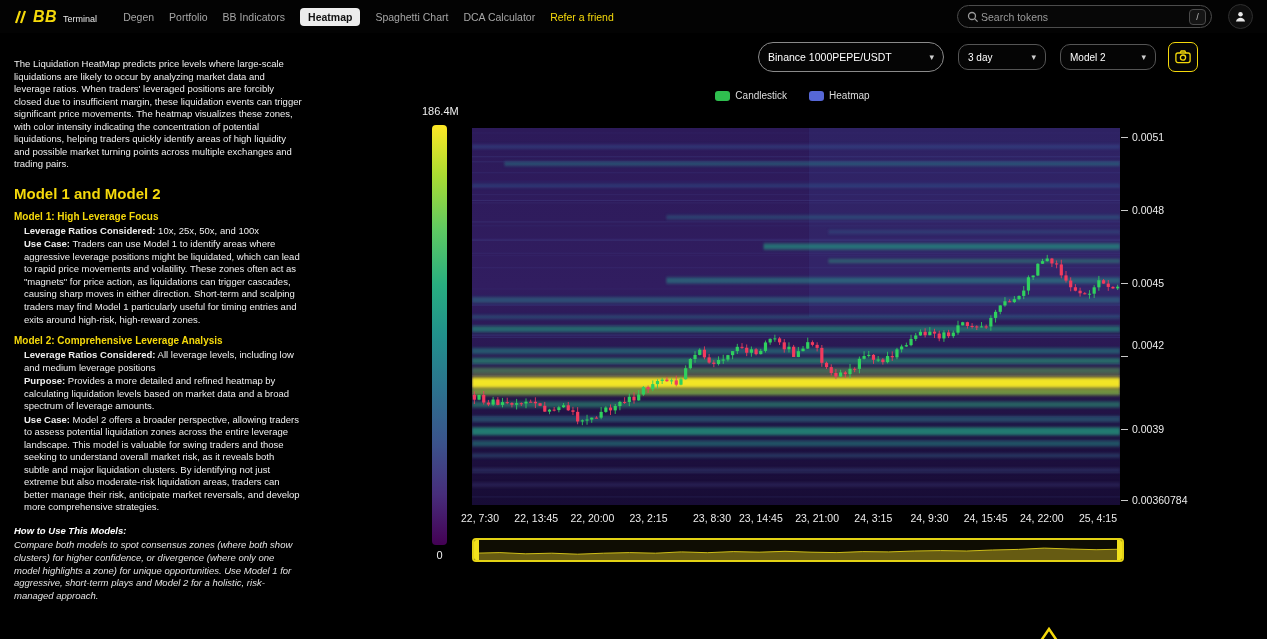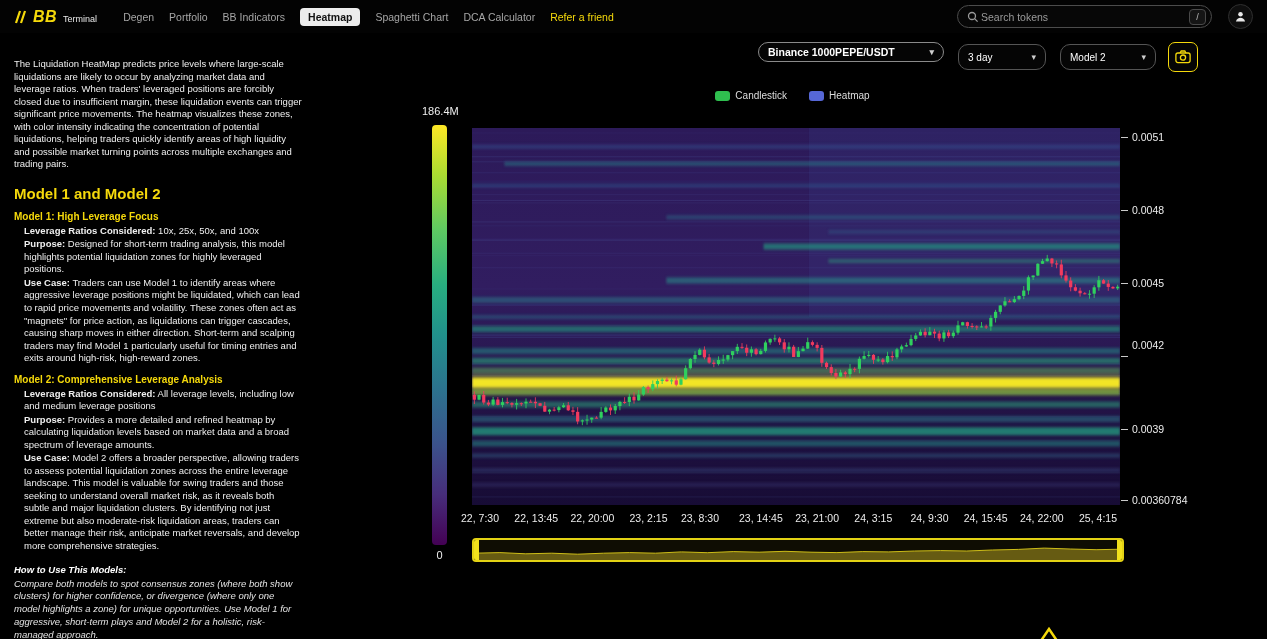--- a/index.html
+++ b/index.html
@@ -38,21 +38,21 @@
   .model-items{margin-top:3px}
   .model-item{font-size:9.5px;line-height:1.32;color:#efefef;margin-left:10px;margin-top:1px}
   .model-item b{font-weight:bold}
   .howto-h{font-size:9.5px;font-weight:bold;font-style:italic;margin-top:11px;color:#fff}
   .howto{font-size:9.5px;font-style:italic;line-height:1.35;color:#e2e2e2;margin-top:3px}
 
   
   .main{position:absolute;top:33px;left:318px;width:949px;height:606px;background:#000;overflow:hidden}
   .select{position:absolute;background:#050505;border:1px solid #6e6e6e;border-radius:10px;color:#fff;
     display:flex;align-items:center;justify-content:space-between;padding:0 9px;font-size:10px;cursor:pointer}
-  #pair-select{left:440px;top:9px;width:186px;height:20px;font-size:10.5px;font-weight:bold;border-color:#8a8a8a;border-radius:15px}
+  #pair-select{left:440px;top:9px;width:186px;height:30px;font-size:10.5px;font-weight:normal;border-color:#8a8a8a;border-radius:15px}
   #tf-select{left:640px;top:11px;width:88px;height:26px;border-color:#555}
   #model-select{left:742px;top:11px;width:96px;height:26px;border-color:#555}
   .chev{color:#cfcfcf;font-size:9px;margin-left:6px}
   #camera-btn{position:absolute;left:850px;top:9px;width:30px;height:30px;border:1.5px solid #f5d90b;
     border-radius:7px;background:#050505;display:flex;align-items:center;justify-content:center;cursor:pointer}
   .legend{position:absolute;left:0;top:57px;width:949px;display:flex;justify-content:center;gap:22px}
   .legend-item{display:flex;align-items:center;gap:5px;font-size:10px;color:#ddd}
   .legend-swatch{width:15px;height:10px;border-radius:3px}
   .cb-max{position:absolute;left:104px;top:72px;font-size:11px;color:#eee}
   .colorbar{position:absolute;left:114px;top:92px;width:15px;height:420px;border-radius:4px;
@@ -108,21 +108,20 @@
     </svg>
   </div>
 </div>
 
 <div class="sidebar">
   <div class="side-text">The Liquidation HeatMap predicts price levels where large-scale liquidations are likely to occur by analyzing market data and leverage ratios. When traders' leveraged positions are forcibly closed due to insufficient margin, these liquidation events can trigger significant price movements. The heatmap visualizes these zones, with color intensity indicating the concentration of potential liquidations, helping traders quickly identify areas of high liquidity and possible market turning points across multiple exchanges and trading pairs.</div>
   <div class="models-h">Model 1 and Model 2</div>
   <div class="model-h">Model 1: High Leverage Focus</div>
   <div class="model-items" id="m1-items">
       <div class="model-item"><b>Leverage Ratios Considered:</b><span> 10x, 25x, 50x, and 100x</span></div>
-      <div class="model-item"><b>Purpose:</b><span> Designed for short-term trading analysis, this model highlights potential liquidation zones for highly leveraged positions.</span></div>
       <div class="model-item"><b>Use Case:</b><span> Traders can use Model 1 to identify areas where aggressive leverage positions might be liquidated, which can lead to rapid price movements and volatility. These zones often act as "magnets" for price action, as liquidations can trigger cascades, causing sharp moves in either direction. Short-term and scalping traders may find Model 1 particularly useful for timing entries and exits around high-risk, high-reward zones.</span></div>
     </div>
   <div class="model-h">Model 2: Comprehensive Leverage Analysis</div>
   <div class="model-items" id="m2-items">
       <div class="model-item"><b>Leverage Ratios Considered:</b><span> All leverage levels, including low and medium leverage positions</span></div>
       <div class="model-item"><b>Purpose:</b><span> Provides a more detailed and refined heatmap by calculating liquidation levels based on market data and a broad spectrum of leverage amounts.</span></div>
       <div class="model-item"><b>Use Case:</b><span> Model 2 offers a broader perspective, allowing traders to assess potential liquidation zones across the entire leverage landscape. This model is valuable for swing traders and those seeking to understand overall market risk, as it reveals both subtle and major liquidation clusters. By identifying not just extreme but also moderate-risk liquidation areas, traders can better manage their risk, anticipate market reversals, and develop more comprehensive strategies.</span></div>
     </div>
   <div class="howto-h">How to Use This Models:</div>
   <div class="howto">Compare both models to spot consensus zones (where both show clusters) for higher confidence, or divergence (where only one model highlights a zone) for unique opportunities. Use Model 1 for aggressive, short-term plays and Model 2 for a holistic, risk-managed approach.</div>
@@ -532,21 +531,21 @@
       <div class="y-dash" style="left: 803px; top: 323px;"></div>
       <div class="y-tick" style="left: 814px; top: 306px;">0.0042</div>
       <div class="y-dash" style="left: 803px; top: 396px;"></div>
       <div class="y-tick" style="left: 814px; top: 390px;">0.0039</div>
       <div class="y-dash" style="left: 803px; top: 467px;"></div>
       <div class="y-tick" style="left: 814px; top: 461px;">0.00360784</div>
       <div class="x-tick" style="left: 162px;">22, 7:30</div>
       <div class="x-tick" style="left: 218.2px;">22, 13:45</div>
       <div class="x-tick" style="left: 274.4px;">22, 20:00</div>
       <div class="x-tick" style="left: 330.5px;">23, 2:15</div>
-      <div class="x-tick" style="left: 382px; text-align: center;">23, 8:30</div>
+      <div class="x-tick" style="left: 394px; text-align: center;">23, 8:30</div>
       <div class="x-tick" style="left: 442.9px;">23, 14:45</div>
       <div class="x-tick" style="left: 499.1px;">23, 21:00</div>
       <div class="x-tick" style="left: 555.3px;">24, 3:15</div>
       <div class="x-tick" style="left: 611.5px;">24, 9:30</div>
       <div class="x-tick" style="left: 667.6px;">24, 15:45</div>
       <div class="x-tick" style="left: 723.8px;">24, 22:00</div>
       <div class="x-tick" style="left: 780px;">25, 4:15</div>
     </div>
 
   <div id="navigator">

